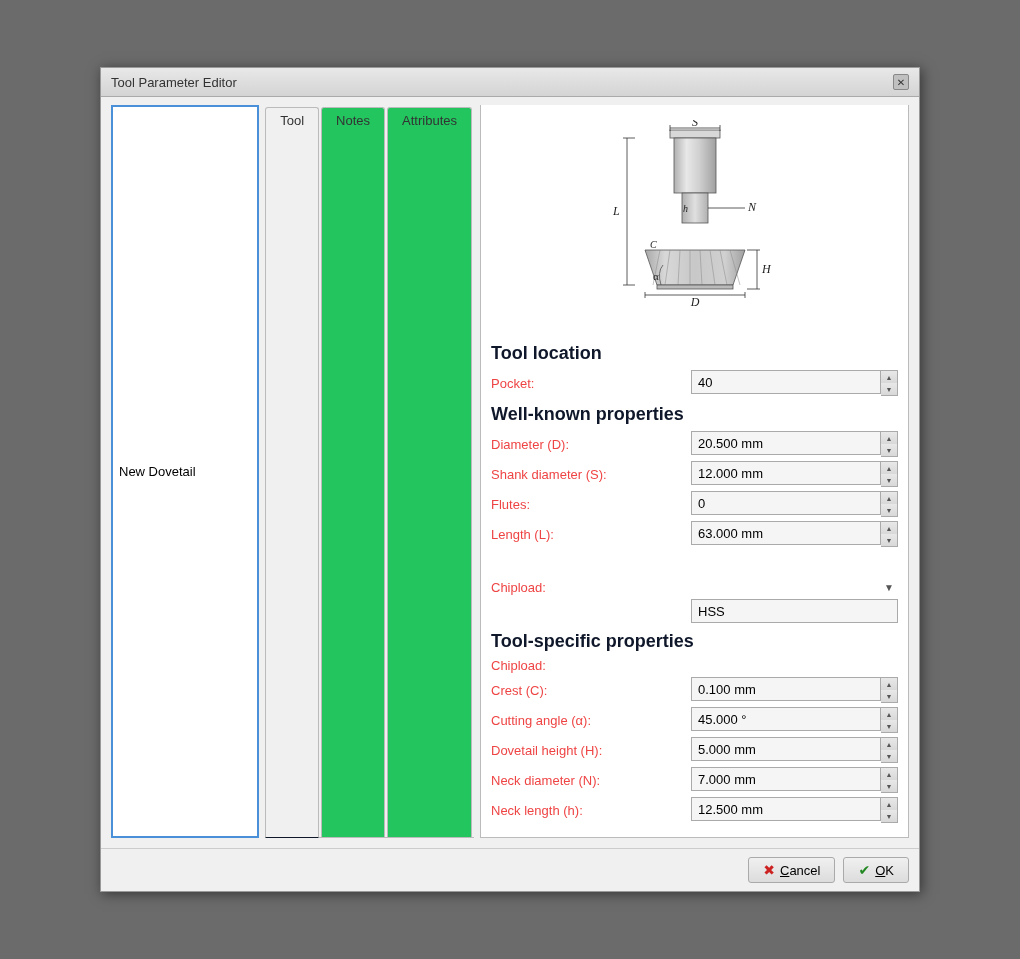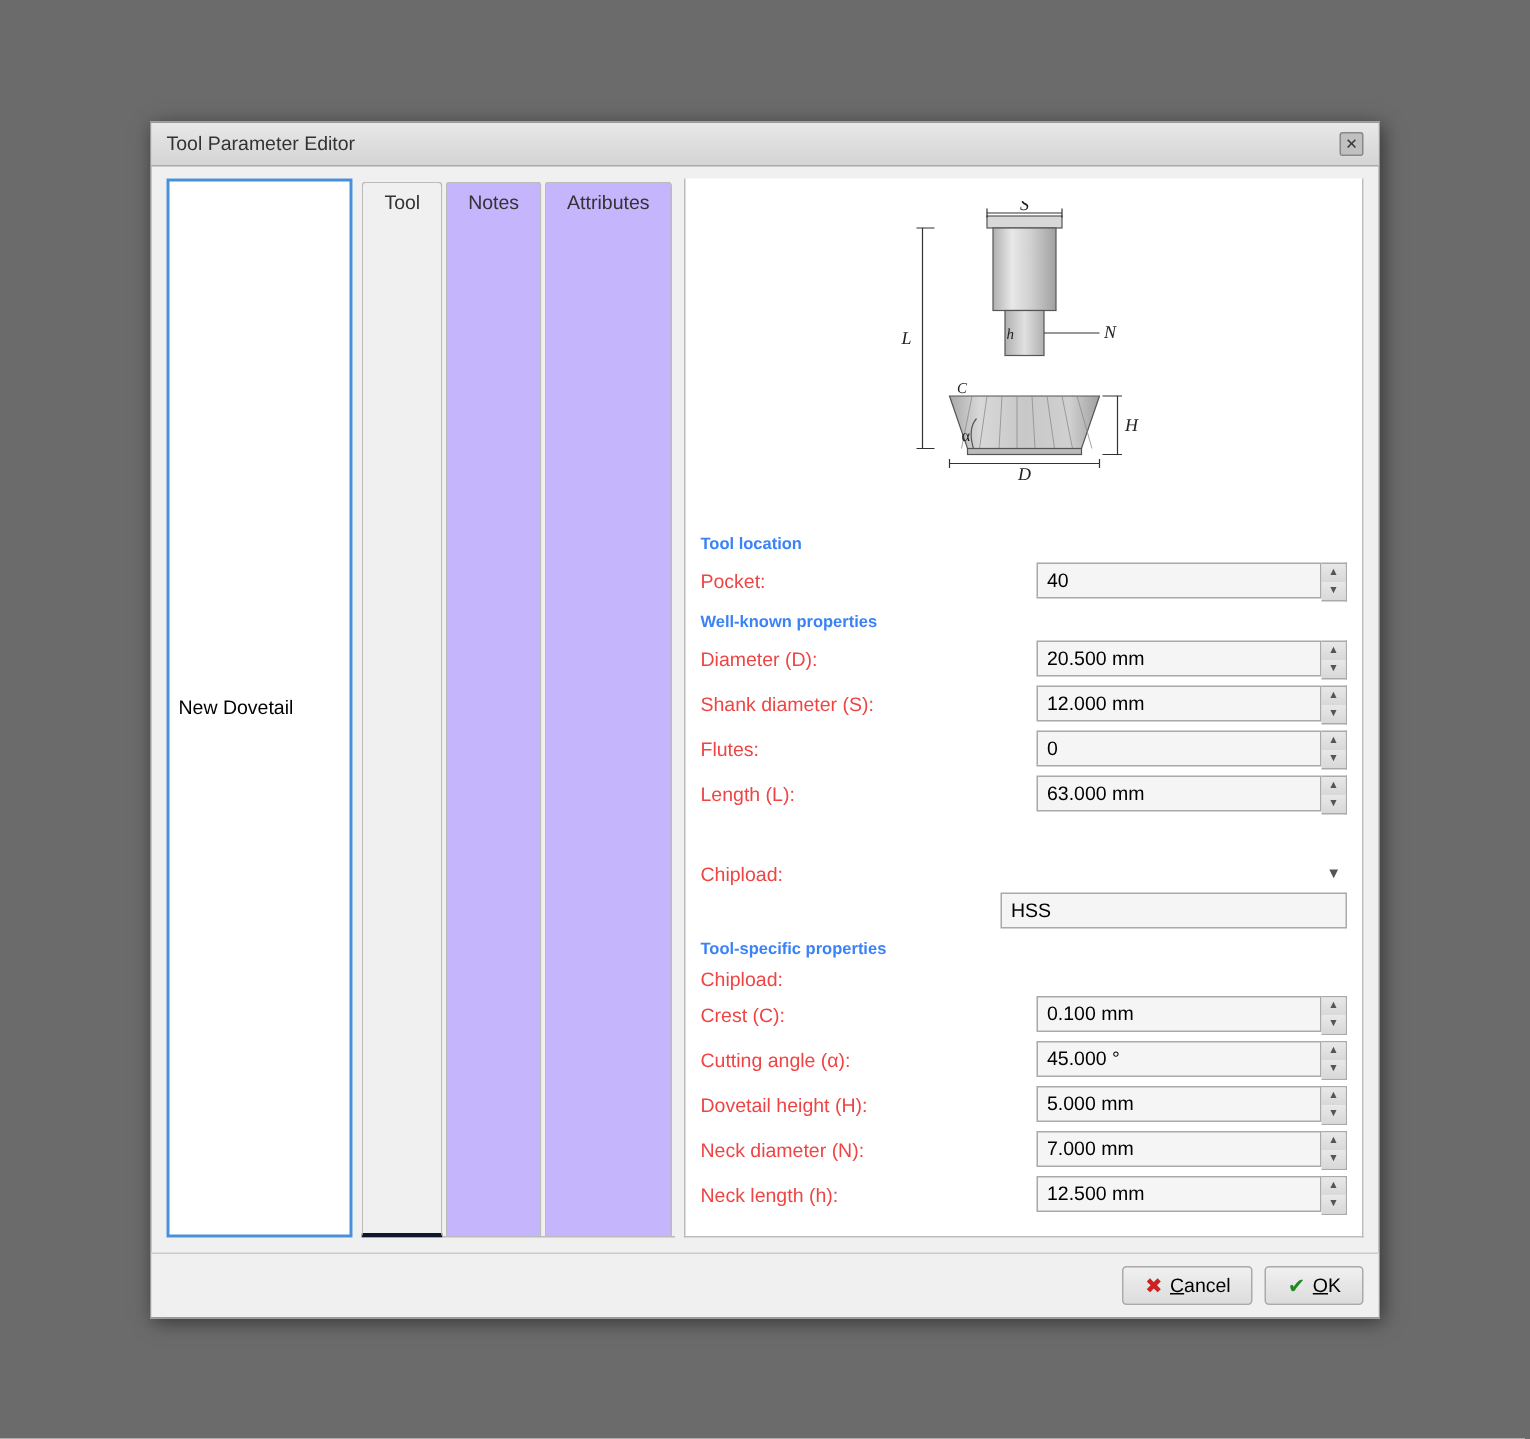--- a/index.html
+++ b/index.html
@@ -61,30 +61,30 @@
     }
     .tabs {
       display: flex;
       border-bottom: 1px solid #bbb;
       margin-top: 2px;
     }
     .tab {
       padding: 5px 14px;
       border: 1px solid #bbb;
       border-bottom: none;
-      background: #c4b5fd;
+      background: #22c55e;
       cursor: pointer;
       font-size: 13px;
       color: #333;
       margin-right: 2px;
       border-radius: 3px 3px 0 0;
     }
     .tab.active {
       background: #f0f0f0;
-      border-bottom: 3px solid #0f172a;
+      border-bottom: 1px solid #0f172a;
       margin-bottom: -1px;
       z-index: 1;
     }
     .tab-content {
       background: white;
       border: 1px solid #bbb;
       border-top: none;
       padding: 10px;
       flex: 1;
     }
@@ -94,40 +94,39 @@
       align-items: center;
       padding: 10px 0 20px 0;
       height: 220px;
     }
     .diagram-svg {
       width: 220px;
       height: 200px;
     }
     .section-header {
       font-weight: bold;
-      font-size: 11px;
+      font-size: 18px;
       margin: 8px 0 6px 0;
-      color: #3b82f6;
+      color: #0f172a;
     }
     .form-row {
       display: flex;
       align-items: center;
       margin-bottom: 4px;
     }
     .form-label {
       width: 200px;
       color: #ef4444;
       font-size: 13px;
       flex-shrink: 0;
     }
     .form-input-wrap {
       flex: 1;
       display: flex;
       align-items: stretch;
-      margin-left: 24px;
     }
     .form-input {
       flex: 1;
       padding: 3px 6px;
       border: 1px solid #aaa;
       background: #f5f5f5;
       font-size: 13px;
       outline: none;
       height: 24px;
     }

